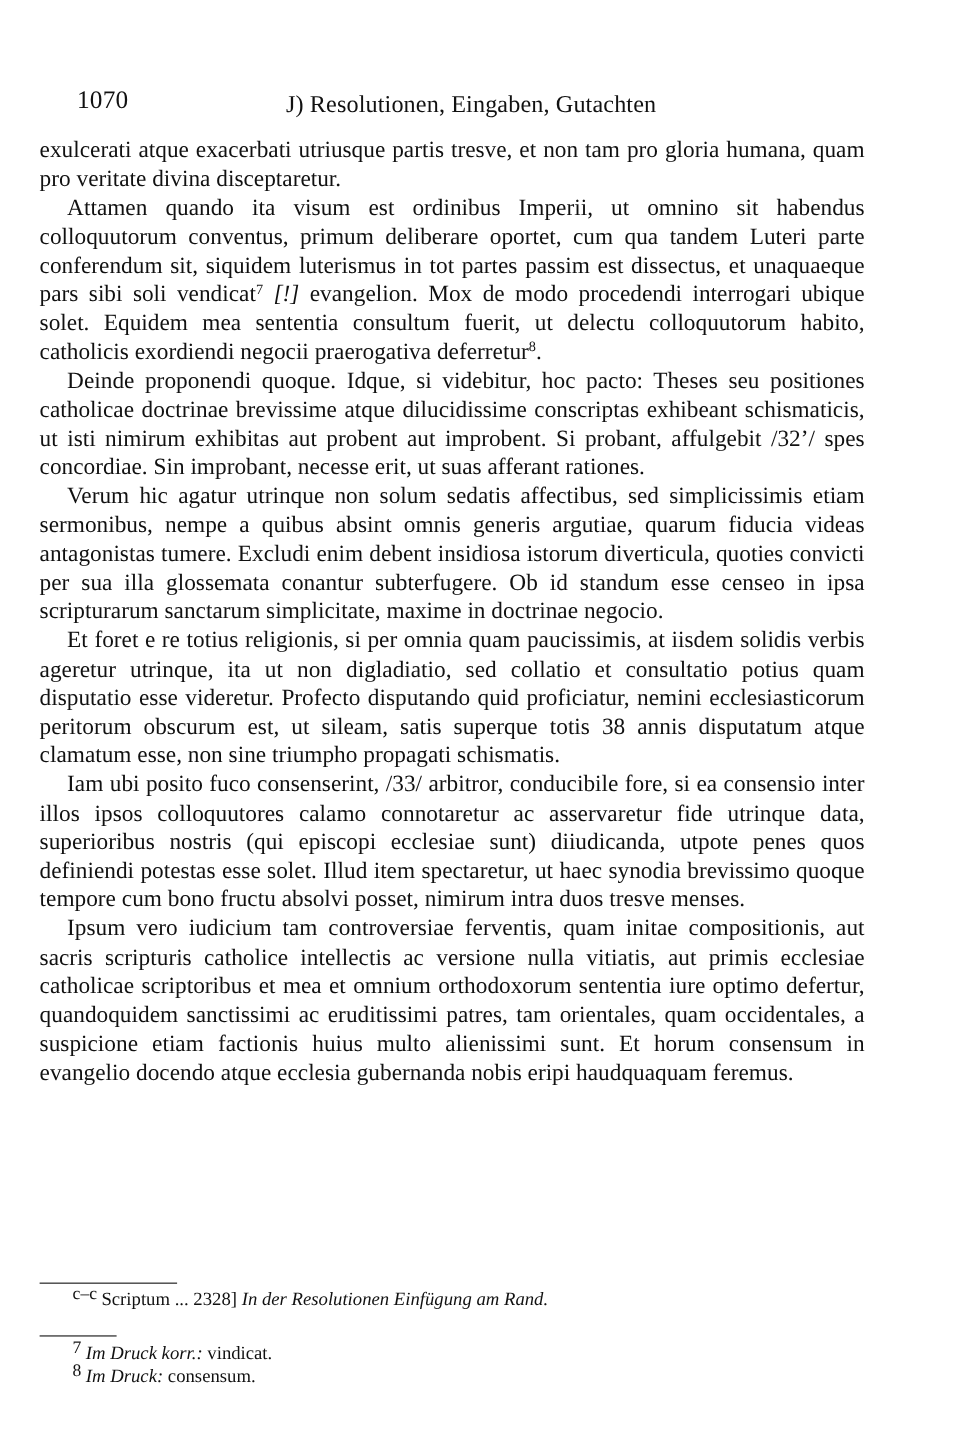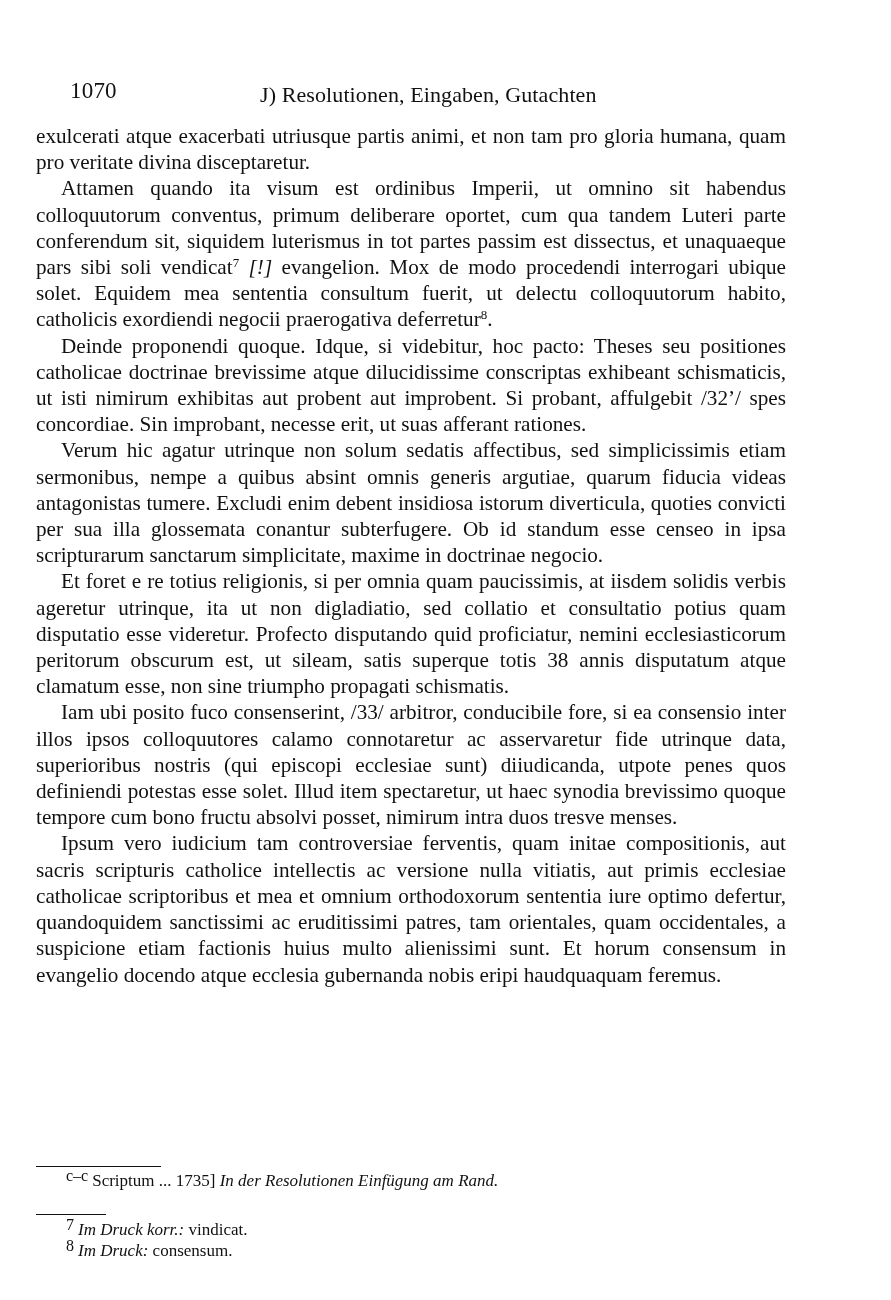--- a/index.html
+++ b/index.html
@@ -100,21 +100,21 @@
 </head>
 <body>
 
 <header class="page-header">
   <span class="page-number">1070</span>
   <span class="running-head">J) Resolutionen, Eingaben, Gutachten</span>
 </header>
 
 <main class="body-text">
   <p class="first">
-    <span>exulcerati atque exacerbati utriusque partis animi, et non tam pro gloria humana, quam pro veritate divina disceptaretur.</span>
+    <span>exulcerati atque exacerbati utriusque partis tresve, et non tam pro gloria humana, quam pro veritate divina disceptaretur.</span>
   </p>
   <p><span>Attamen quando ita visum est ordinibus Imperii, ut omnino sit habendus colloquutorum conventus, primum deliberare oportet, cum qua tandem Luteri parte conferendum sit, siquidem luterismus in tot partes passim est dissectus, et unaquaeque pars sibi soli vendicat</span><span class="sup">7</span> <span class="it">[!]</span> <span>evangelion. Mox de modo procedendi interrogari ubique solet. Equidem mea sententia consultum fuerit, ut delectu colloquutorum habito, catholicis exordiendi negocii praerogativa deferretur</span><span class="sup">8</span><span>.</span></p>
   <p>
     <span>Deinde proponendi quoque. Idque, si videbitur, hoc pacto: Theses seu positiones catholicae doctrinae brevissime atque dilucidissime conscriptas exhibeant schismaticis, ut isti nimirum exhibitas aut probent aut improbent. Si probant, affulgebit /32’/ spes concordiae. Sin improbant, necesse erit, ut suas afferant rationes.</span>
   </p>
   <p>
     <span>Verum hic agatur utrinque non solum sedatis affectibus, sed simplicissimis etiam sermonibus, nempe a quibus absint omnis generis argutiae, quarum fiducia videas antagonistas tumere. Excludi enim debent insidiosa istorum diverticula, quoties convicti per sua illa glossemata conantur subterfugere. Ob id standum esse censeo in ipsa scripturarum sanctarum simplicitate, maxime in doctrinae negocio.</span>
   </p>
   <p>
     <span>Et foret e re totius religionis, si per omnia quam paucissimis, at iisdem solidis verbis ageretur utrinque, ita ut non digladiatio, sed collatio et consultatio potius quam disputatio esse videretur. Profecto disputando quid proficiatur, nemini ecclesiasticorum peritorum obscurum est, ut sileam, satis superque totis 38 annis disputatum atque clamatum esse, non sine triumpho propagati schismatis.</span>
@@ -122,20 +122,20 @@
   <p>
     <span>Iam ubi posito fuco consenserint, /33/ arbitror, conducibile fore, si ea consensio inter illos ipsos colloquutores calamo connotaretur ac asservaretur fide utrinque data, superioribus nostris (qui episcopi ecclesiae sunt) diiudicanda, utpote penes quos definiendi potestas esse solet. Illud item spectaretur, ut haec synodia brevissimo quoque tempore cum bono fructu absolvi posset, nimirum intra duos tresve menses.</span>
   </p>
   <p>
     <span>Ipsum vero iudicium tam controversiae ferventis, quam initae compositionis, aut sacris scripturis catholice intellectis ac versione nulla vitiatis, aut primis ecclesiae catholicae scriptoribus et mea et omnium orthodoxorum sententia iure optimo defertur, quandoquidem sanctissimi ac eruditissimi patres, tam orientales, quam occidentales, a suspicione etiam factionis huius multo alienissimi sunt. Et horum consensum in evangelio docendo atque ecclesia gubernanda nobis eripi haudquaquam feremus.</span>
   </p>
 </main>
 
 <div class="footnote-rule rule-1"></div>
 <section class="apparatus">
-  <div><span class="fn-mark">c–c</span><span>Scriptum ... 1735]</span> <span class="it">In der Resolutionen Einfügung am Rand.</span></div>
+  <div><span class="fn-mark">c–c</span><span>Scriptum ... 2328]</span> <span class="it">In der Resolutionen Einfügung am Rand.</span></div>
 </section>
 
 <div class="footnote-rule rule-2"></div>
 <section class="footnotes">
   <div><span class="fn-mark">7</span><span class="it">Im Druck korr.:</span> <span>vindicat.</span></div>
   <div><span class="fn-mark">8</span><span class="it">Im Druck:</span> <span>consensum.</span></div>
 </section>
 
 </body></html>

